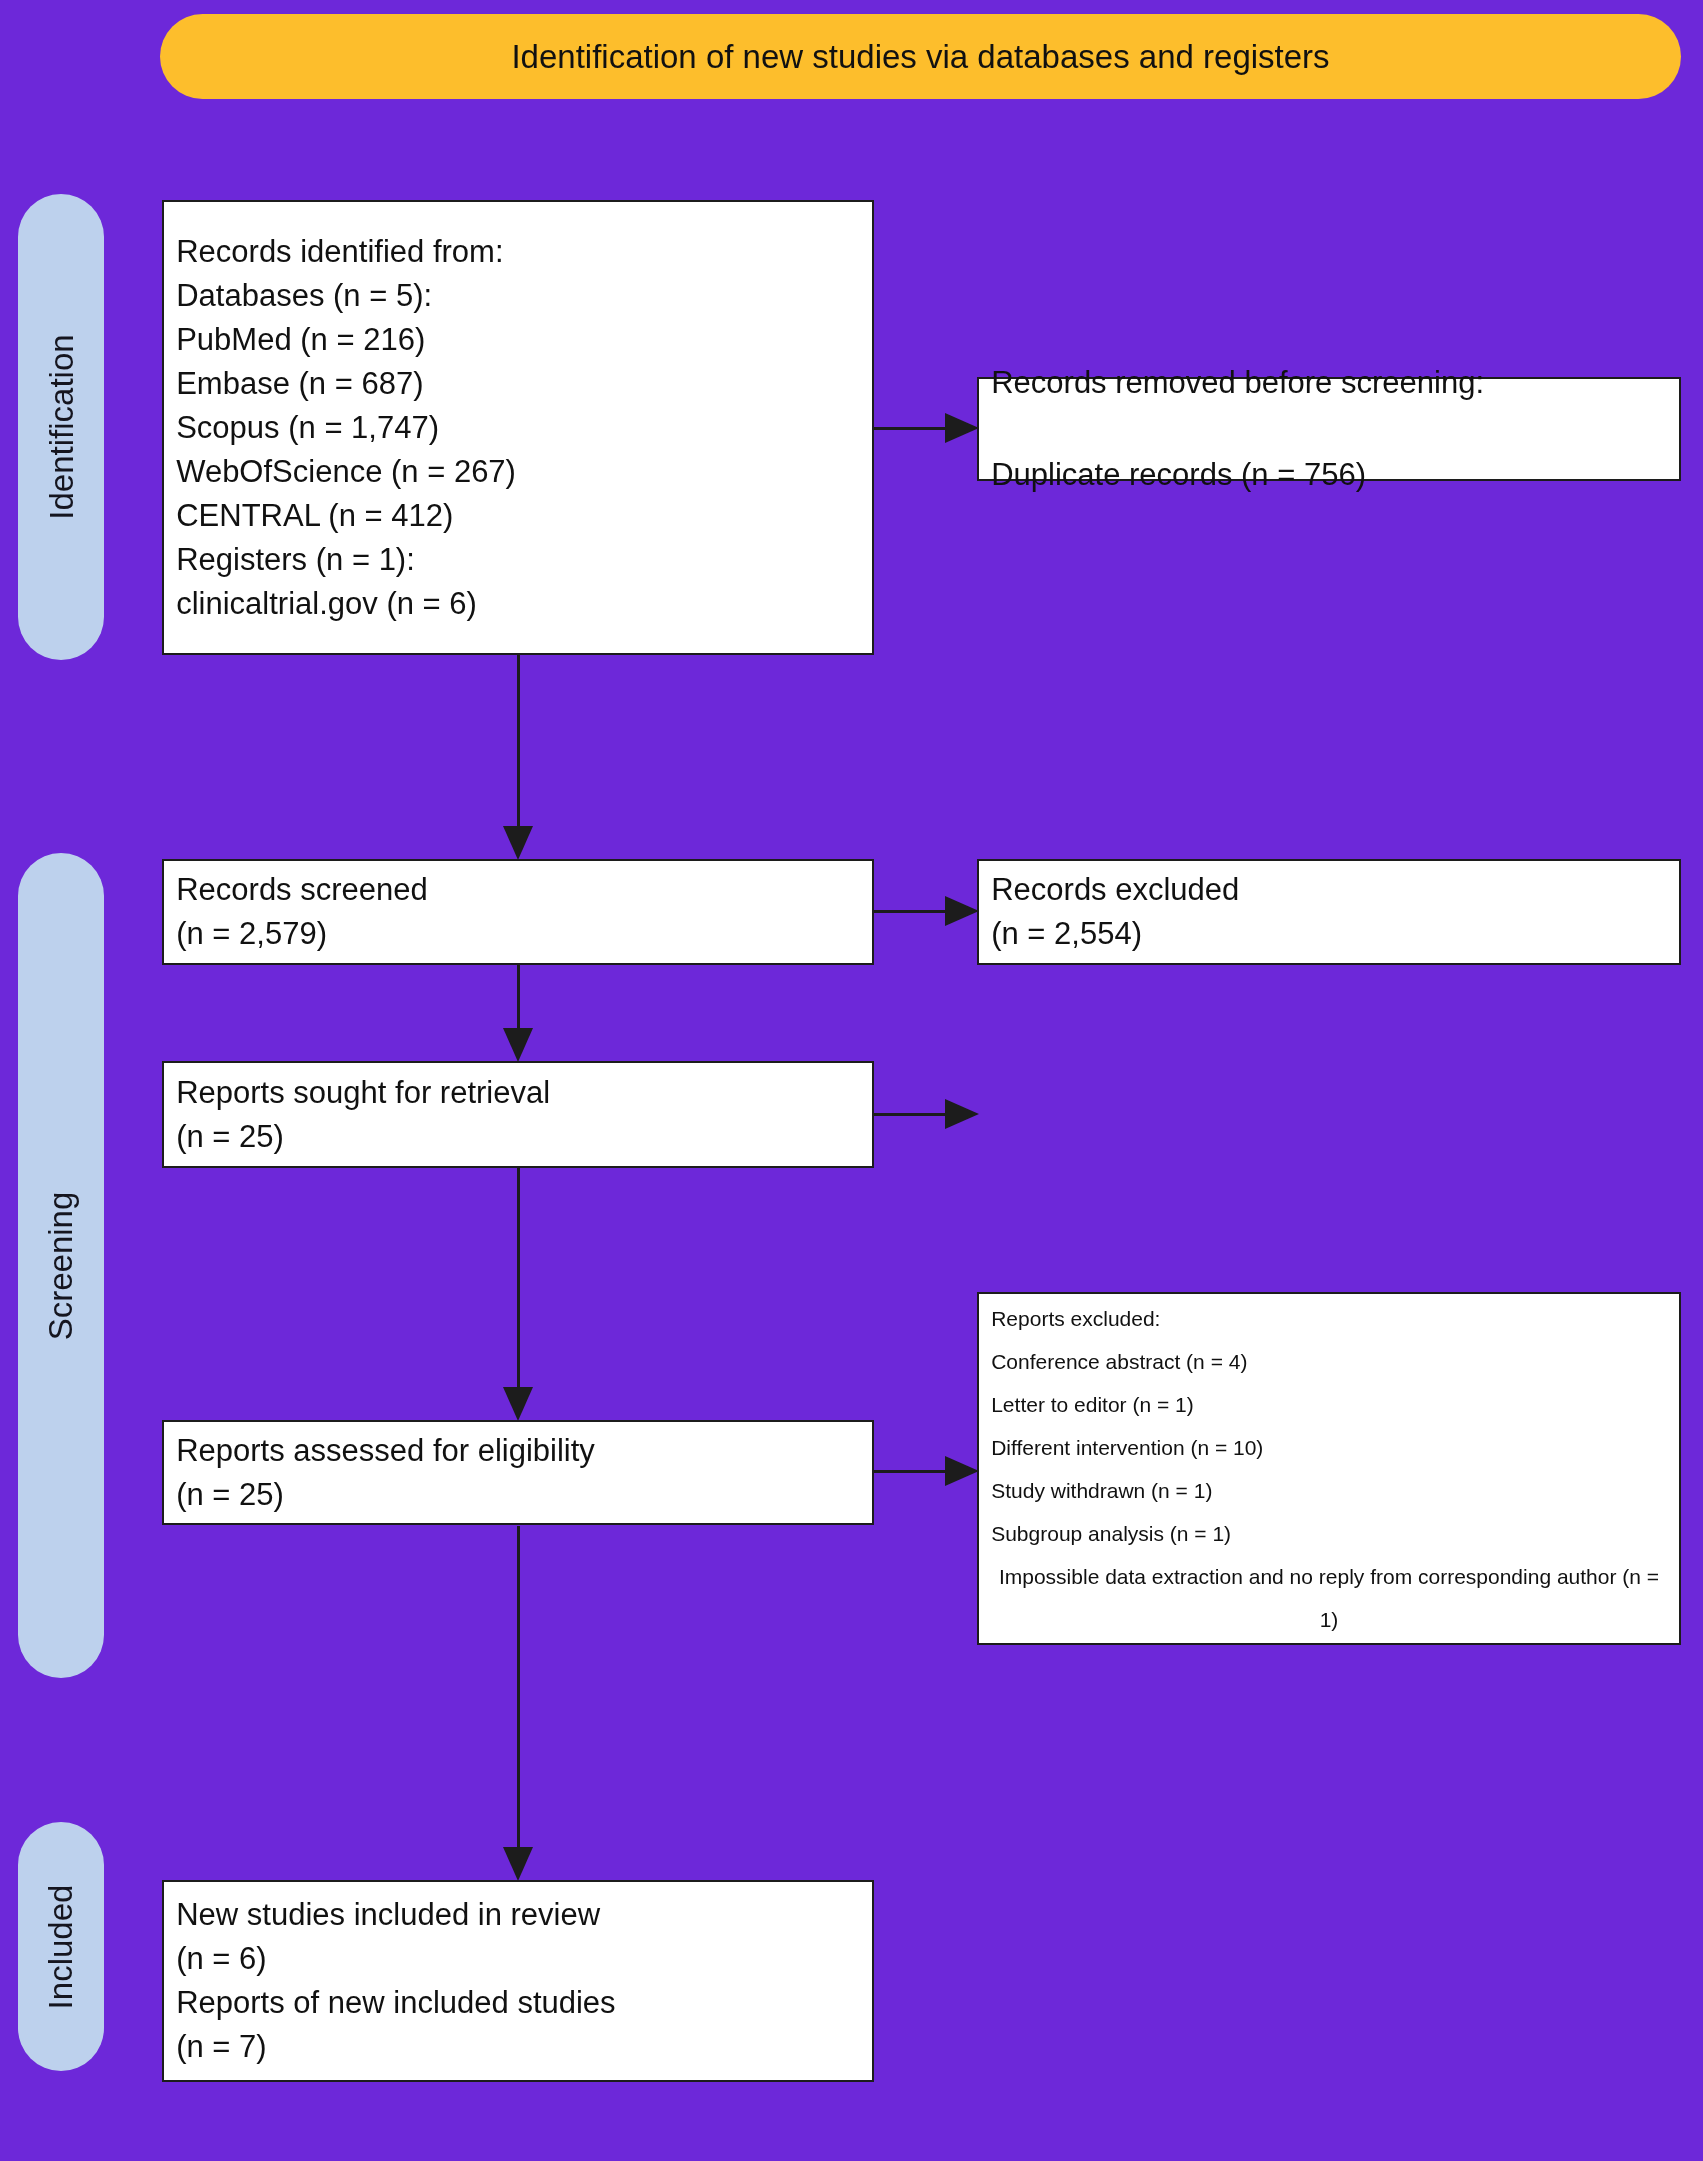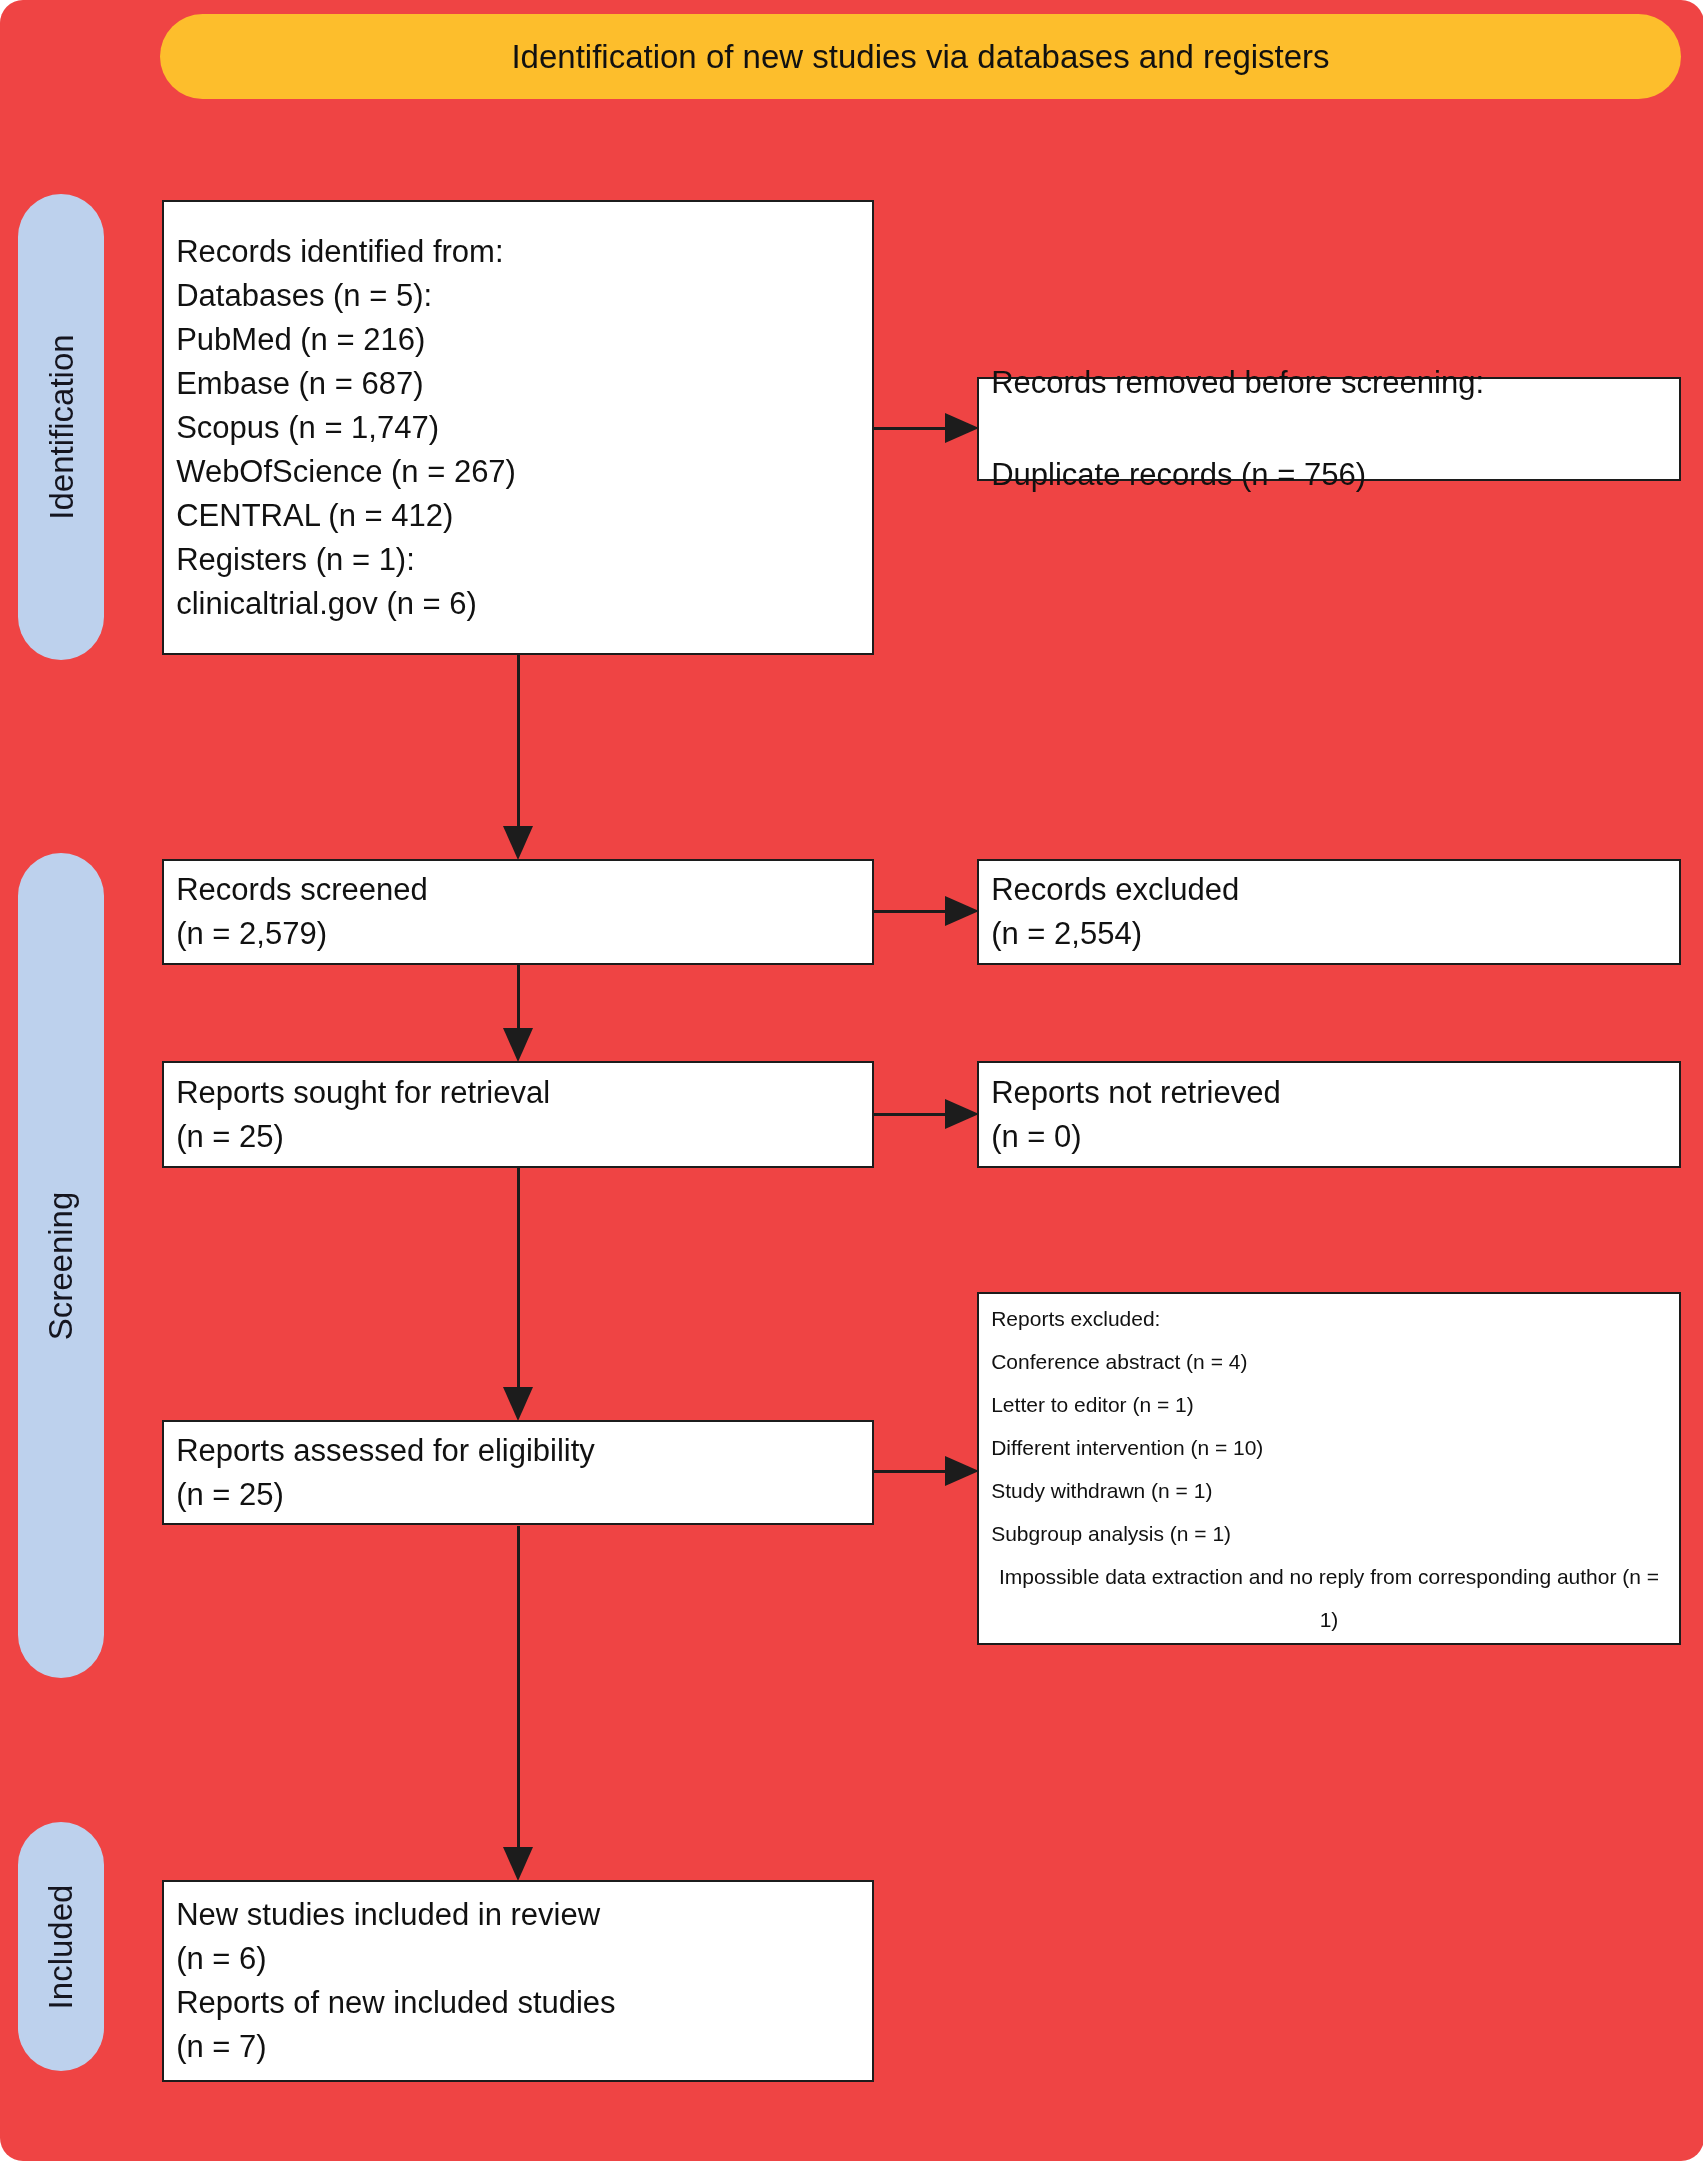--- a/index.html
+++ b/index.html
@@ -1,22 +1,21 @@
 <!DOCTYPE html>
 <html style="font-size:9.8px"><head>
 <meta charset="utf-8">
 <style>
   html,body{margin:0;padding:0;background:#ffffff;}
   #canvas{
     position:relative;
     width:1704px;height:2161px;
-    background:#ef4444;
+    background:#6d28d9;
     font-family:"Liberation Sans", sans-serif;
     color:#111111;
-    border-radius:23px;
   }
   .banner{
     position:absolute;left:160px;top:14px;width:1521px;height:85px;
     border-radius:43px;
     display:flex;align-items:center;justify-content:center;
     font-size:33px;
   }
   .stage-bar{
     position:absolute;left:18.3px;width:86px;
     border-radius:43px;
@@ -111,24 +110,20 @@
   <div class="box col-right" id="box-excluded">
       <div>Records excluded</div>
       <div>(n = 2,554)</div>
     </div>
 
   <div class="box col-left" id="box-sought">
       <div>Reports sought for retrieval</div>
       <div>(n = 25)</div>
     </div>
 
-  <div class="box col-right" id="box-not-retrieved">
-      <div>Reports not retrieved</div>
-      <div>(n = 0)</div>
-    </div>
 
   <div class="box col-left" id="box-assessed">
       <div>Reports assessed for eligibility</div>
       <div>(n = 25)</div>
     </div>
 
   <div class="box col-right" id="box-reports-excluded">
       <div>Reports excluded:</div>
       <div>Conference abstract (n = 4)</div>
       <div>Letter to editor (n = 1)</div>

